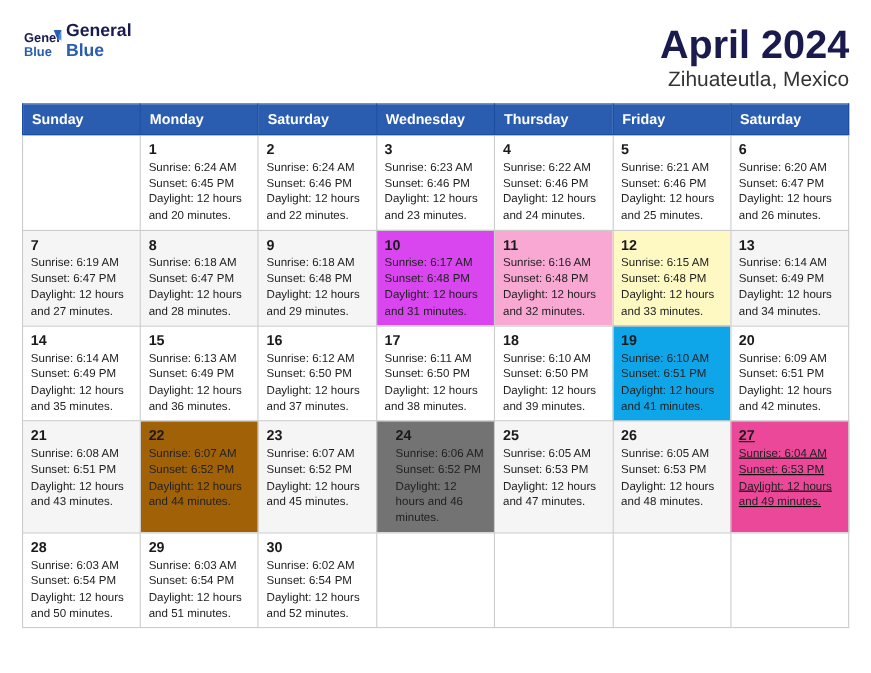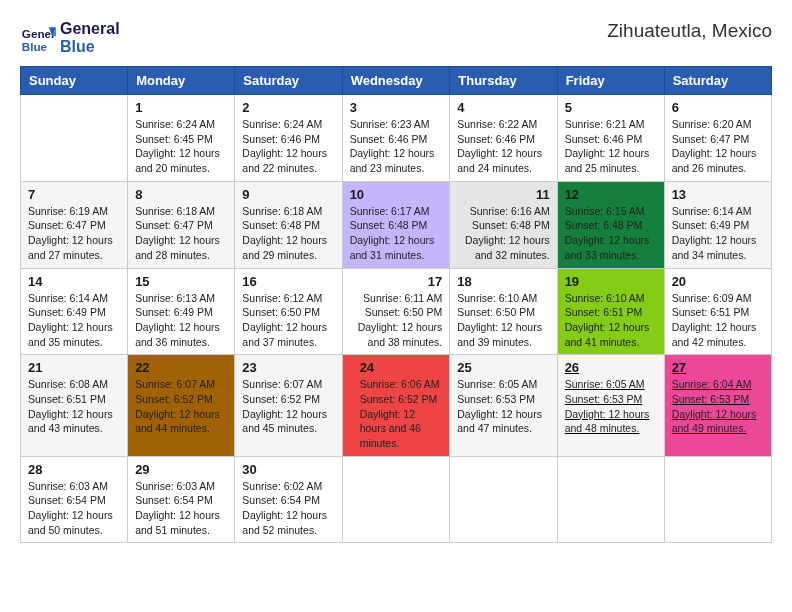--- a/index.html
+++ b/index.html
@@ -86,20 +86,21 @@
       <text x="2" y="34" font-size="13" font-weight="bold" fill="#2a5db0">Blue</text>
       <polygon points="32,8 40,8 36,18" fill="#2a5db0"></polygon>
       <polygon points="36,18 40,8 40,18" fill="#4a8de0"></polygon>
     </svg>
     <div style="line-height:1.1">
       <div style="font-size:16px;font-weight:bold;color:#1a1a4e">General</div>
       <div style="font-size:16px;font-weight:bold;color:#2a5db0">Blue</div>
     </div>
   </div>
   <div class="title-block">
+    <div class="month-title">April 2024</div>
     <div class="location">Zihuateutla, Mexico</div>
   </div>
 </div>
 
 <table>
   <thead>
     <tr>
       <th>Sunday</th>
       <th>Monday</th>
       <th>Saturday</th>
@@ -143,29 +144,29 @@
           <div class="day-info">Sunrise: 6:19 AM<br>Sunset: 6:47 PM<br>Daylight: 12 hours and 27 minutes.</div>
         </td>
         <td style="background-color: rgb(245, 245, 245);">
           <span class="day-num">8</span>
           <div class="day-info">Sunrise: 6:18 AM<br>Sunset: 6:47 PM<br>Daylight: 12 hours and 28 minutes.</div>
         </td>
         <td style="background-color: rgb(245, 245, 245);">
           <span class="day-num">9</span>
           <div class="day-info">Sunrise: 6:18 AM<br>Sunset: 6:48 PM<br>Daylight: 12 hours and 29 minutes.</div>
         </td>
-        <td style="background-color: #c4b5fd;">
+        <td style="background-color: #d946ef;">
           <span class="day-num">10</span>
           <div class="day-info">Sunrise: 6:17 AM<br>Sunset: 6:48 PM<br>Daylight: 12 hours and 31 minutes.</div>
         </td>
-        <td style="background-color: #e5e5e5; text-align: right;">
+        <td style="background-color: #f9a8d4;">
           <span class="day-num">11</span>
           <div class="day-info">Sunrise: 6:16 AM<br>Sunset: 6:48 PM<br>Daylight: 12 hours and 32 minutes.</div>
         </td>
-        <td style="background-color: #15803d;">
+        <td style="background-color: #fef9c3;">
           <span class="day-num">12</span>
           <div class="day-info">Sunrise: 6:15 AM<br>Sunset: 6:48 PM<br>Daylight: 12 hours and 33 minutes.</div>
         </td>
         <td style="background-color: rgb(245, 245, 245);">
           <span class="day-num">13</span>
           <div class="day-info">Sunrise: 6:14 AM<br>Sunset: 6:49 PM<br>Daylight: 12 hours and 34 minutes.</div>
         </td>
       </tr>
       <tr>
         <td style="background-color: rgb(255, 255, 255);">
@@ -173,29 +174,29 @@
           <div class="day-info">Sunrise: 6:14 AM<br>Sunset: 6:49 PM<br>Daylight: 12 hours and 35 minutes.</div>
         </td>
         <td style="background-color: rgb(255, 255, 255);">
           <span class="day-num">15</span>
           <div class="day-info">Sunrise: 6:13 AM<br>Sunset: 6:49 PM<br>Daylight: 12 hours and 36 minutes.</div>
         </td>
         <td style="background-color: rgb(255, 255, 255);">
           <span class="day-num">16</span>
           <div class="day-info">Sunrise: 6:12 AM<br>Sunset: 6:50 PM<br>Daylight: 12 hours and 37 minutes.</div>
         </td>
-        <td style="background-color: rgb(255, 255, 255); text-align: right;">
+        <td style="background-color: rgb(255, 255, 255);">
           <span class="day-num">17</span>
           <div class="day-info">Sunrise: 6:11 AM<br>Sunset: 6:50 PM<br>Daylight: 12 hours and 38 minutes.</div>
         </td>
         <td style="background-color: rgb(255, 255, 255);">
           <span class="day-num">18</span>
           <div class="day-info">Sunrise: 6:10 AM<br>Sunset: 6:50 PM<br>Daylight: 12 hours and 39 minutes.</div>
         </td>
-        <td style="background-color: #84cc16;">
+        <td style="background-color: #0ea5e9;">
           <span class="day-num">19</span>
           <div class="day-info">Sunrise: 6:10 AM<br>Sunset: 6:51 PM<br>Daylight: 12 hours and 41 minutes.</div>
         </td>
         <td style="background-color: rgb(255, 255, 255);">
           <span class="day-num">20</span>
           <div class="day-info">Sunrise: 6:09 AM<br>Sunset: 6:51 PM<br>Daylight: 12 hours and 42 minutes.</div>
         </td>
       </tr>
       <tr>
         <td style="background-color: rgb(245, 245, 245);">
@@ -203,29 +204,29 @@
           <div class="day-info">Sunrise: 6:08 AM<br>Sunset: 6:51 PM<br>Daylight: 12 hours and 43 minutes.</div>
         </td>
         <td style="background-color: #a16207;">
           <span class="day-num">22</span>
           <div class="day-info">Sunrise: 6:07 AM<br>Sunset: 6:52 PM<br>Daylight: 12 hours and 44 minutes.</div>
         </td>
         <td style="background-color: rgb(245, 245, 245);">
           <span class="day-num">23</span>
           <div class="day-info">Sunrise: 6:07 AM<br>Sunset: 6:52 PM<br>Daylight: 12 hours and 45 minutes.</div>
         </td>
-        <td style="background-color: #ef4444; padding-left: 17px;">
+        <td style="background-color: #737373; padding-left: 17px;">
           <span class="day-num">24</span>
           <div class="day-info">Sunrise: 6:06 AM<br>Sunset: 6:52 PM<br>Daylight: 12 hours and 46 minutes.</div>
         </td>
         <td style="background-color: rgb(245, 245, 245);">
           <span class="day-num">25</span>
           <div class="day-info">Sunrise: 6:05 AM<br>Sunset: 6:53 PM<br>Daylight: 12 hours and 47 minutes.</div>
         </td>
-        <td style="background-color: rgb(245, 245, 245); text-decoration: underline;">
+        <td style="background-color: rgb(245, 245, 245);">
           <span class="day-num">26</span>
           <div class="day-info">Sunrise: 6:05 AM<br>Sunset: 6:53 PM<br>Daylight: 12 hours and 48 minutes.</div>
         </td>
         <td style="background-color: #ec4899; text-decoration: underline;">
           <span class="day-num">27</span>
           <div class="day-info">Sunrise: 6:04 AM<br>Sunset: 6:53 PM<br>Daylight: 12 hours and 49 minutes.</div>
         </td>
       </tr>
       <tr>
         <td style="background-color: rgb(255, 255, 255);">

